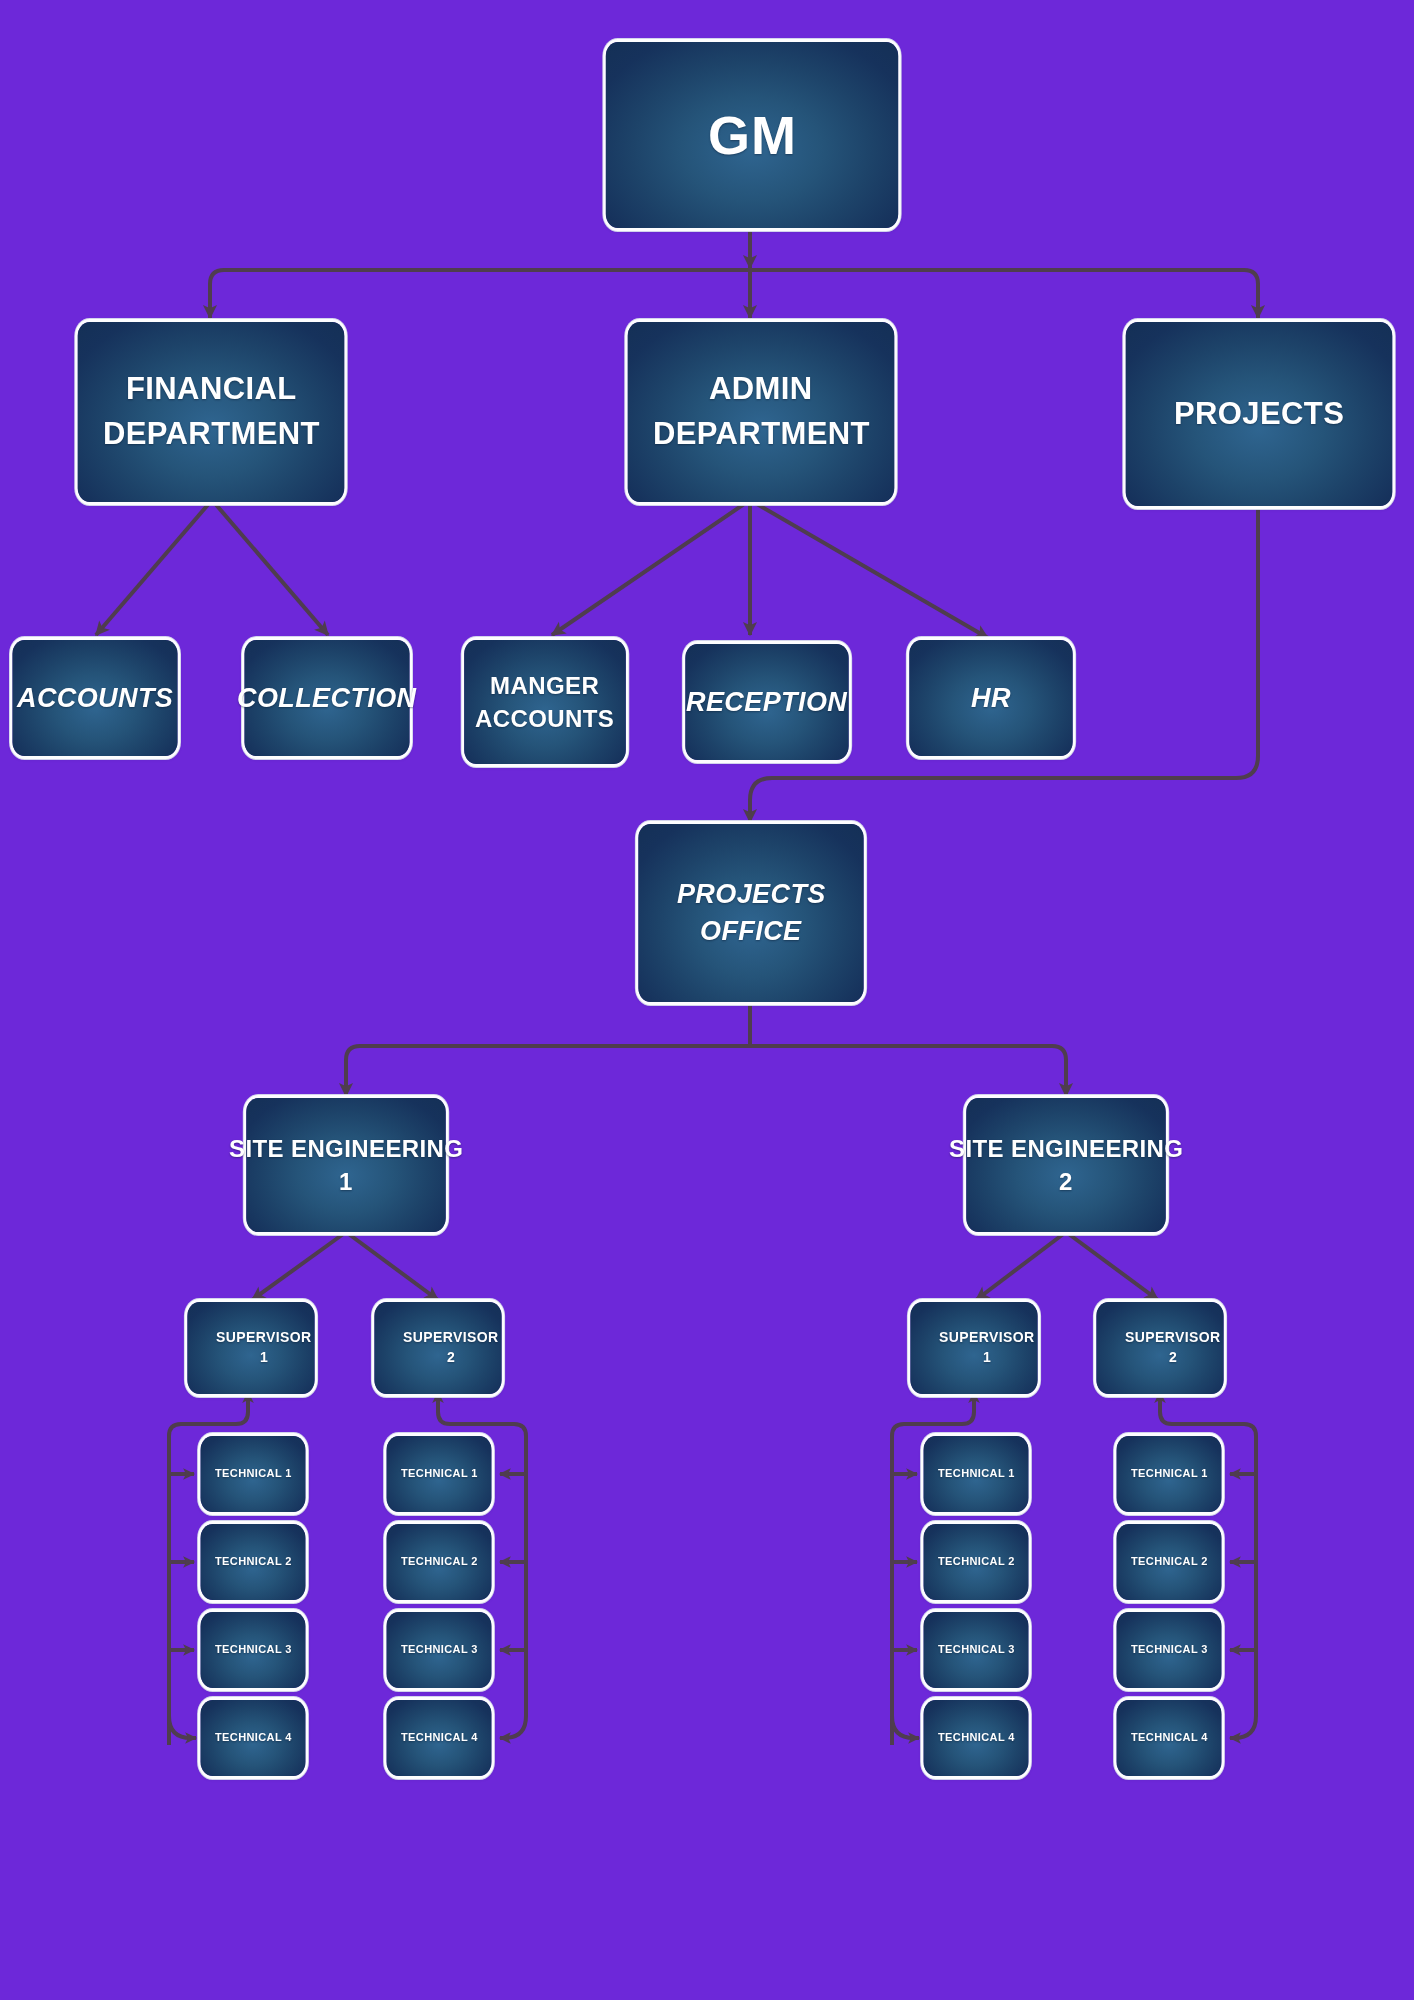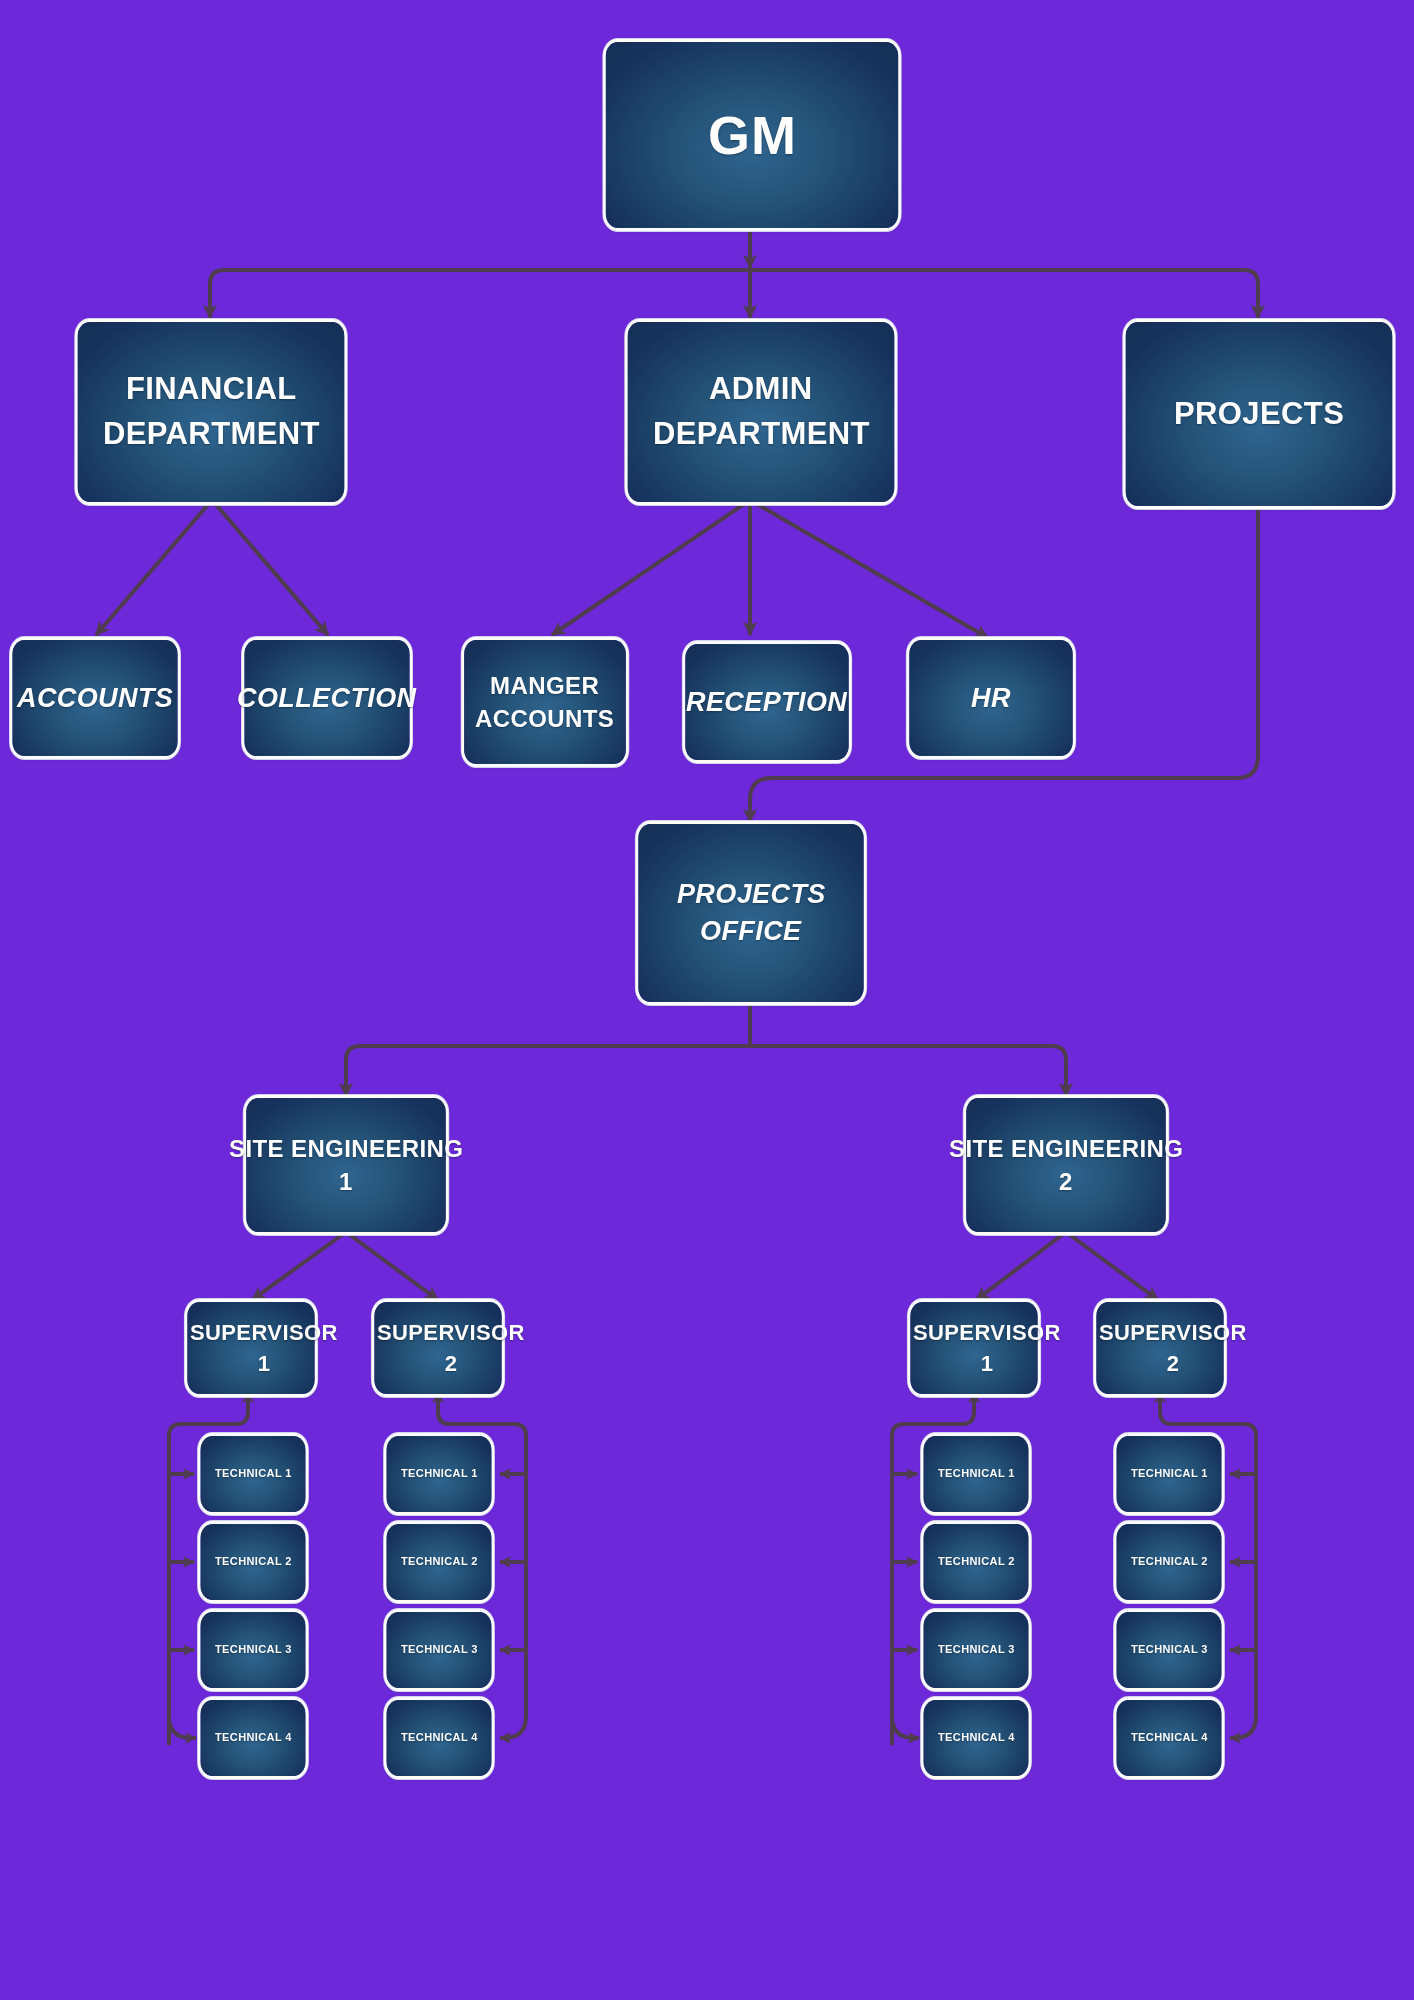--- a/index.html
+++ b/index.html
@@ -49,21 +49,21 @@
   .node .line {
     display: block;
     white-space: nowrap;
     transform: scaleX(1.1628);
   }
   
   .t-xxl .line { font-size: 54px; line-height: 1.16; letter-spacing: 1px; }
   .t-xl  .line { font-size: 31px; line-height: 1.45; }
   .t-lg  .line { font-size: 27px; line-height: 1.36; font-style: italic; }
   .t-md  .line { font-size: 24px; line-height: 1.38; }
-  .t-xs  .line { font-size: 22px; line-height: 1.42; margin-left: 30px; }
+  .t-xs  .line { font-size: 14px; line-height: 1.42; margin-left: 30px; }
   .t-xxs .line { font-size: 11px; line-height: 1.42; }
 </style>
 </head>
 <body>
 
 <div id="canvas">
 
   <svg id="wires" viewBox="0 0 1414 2000" width="1414" height="2000" xmlns="http://www.w3.org/2000/svg">
     <defs>
       <marker id="ah" viewBox="0 0 10 10" refX="8.6" refY="5" markerWidth="4.1" markerHeight="4.1" orient="auto-start-reverse">

